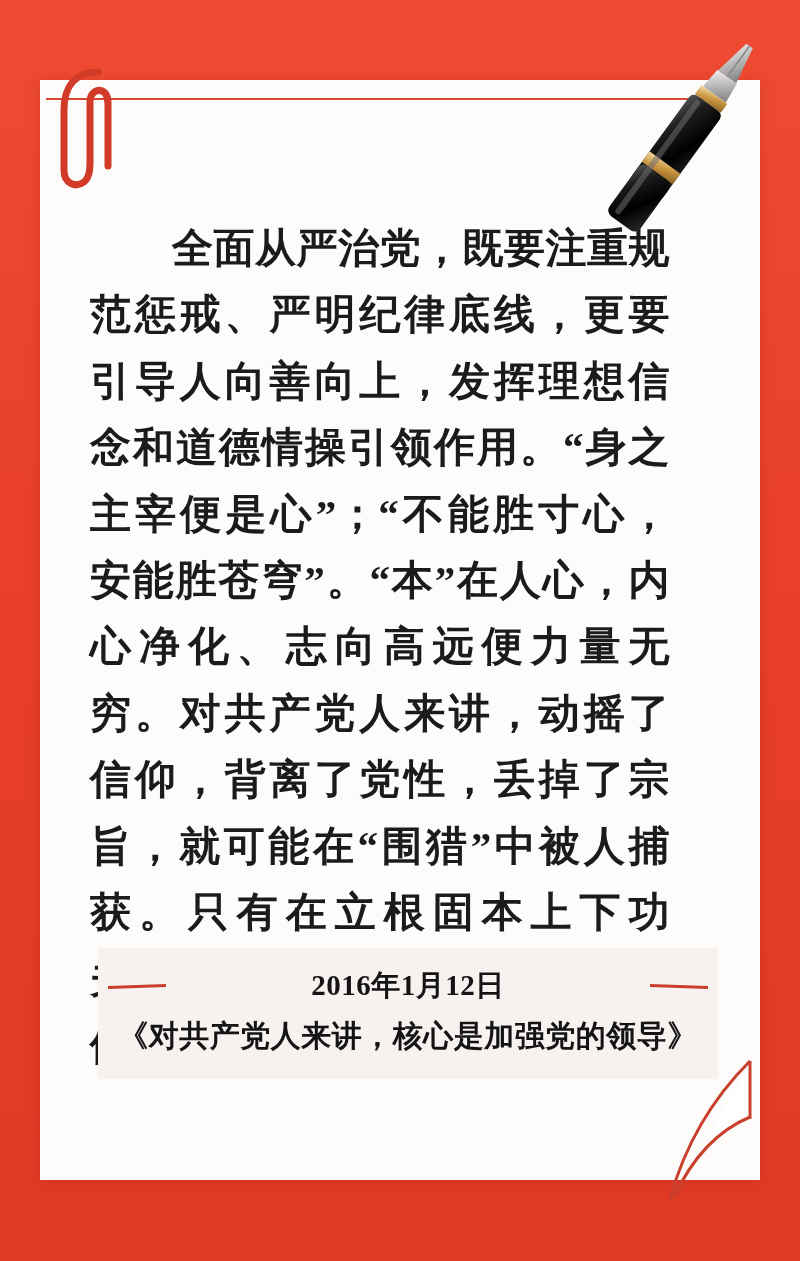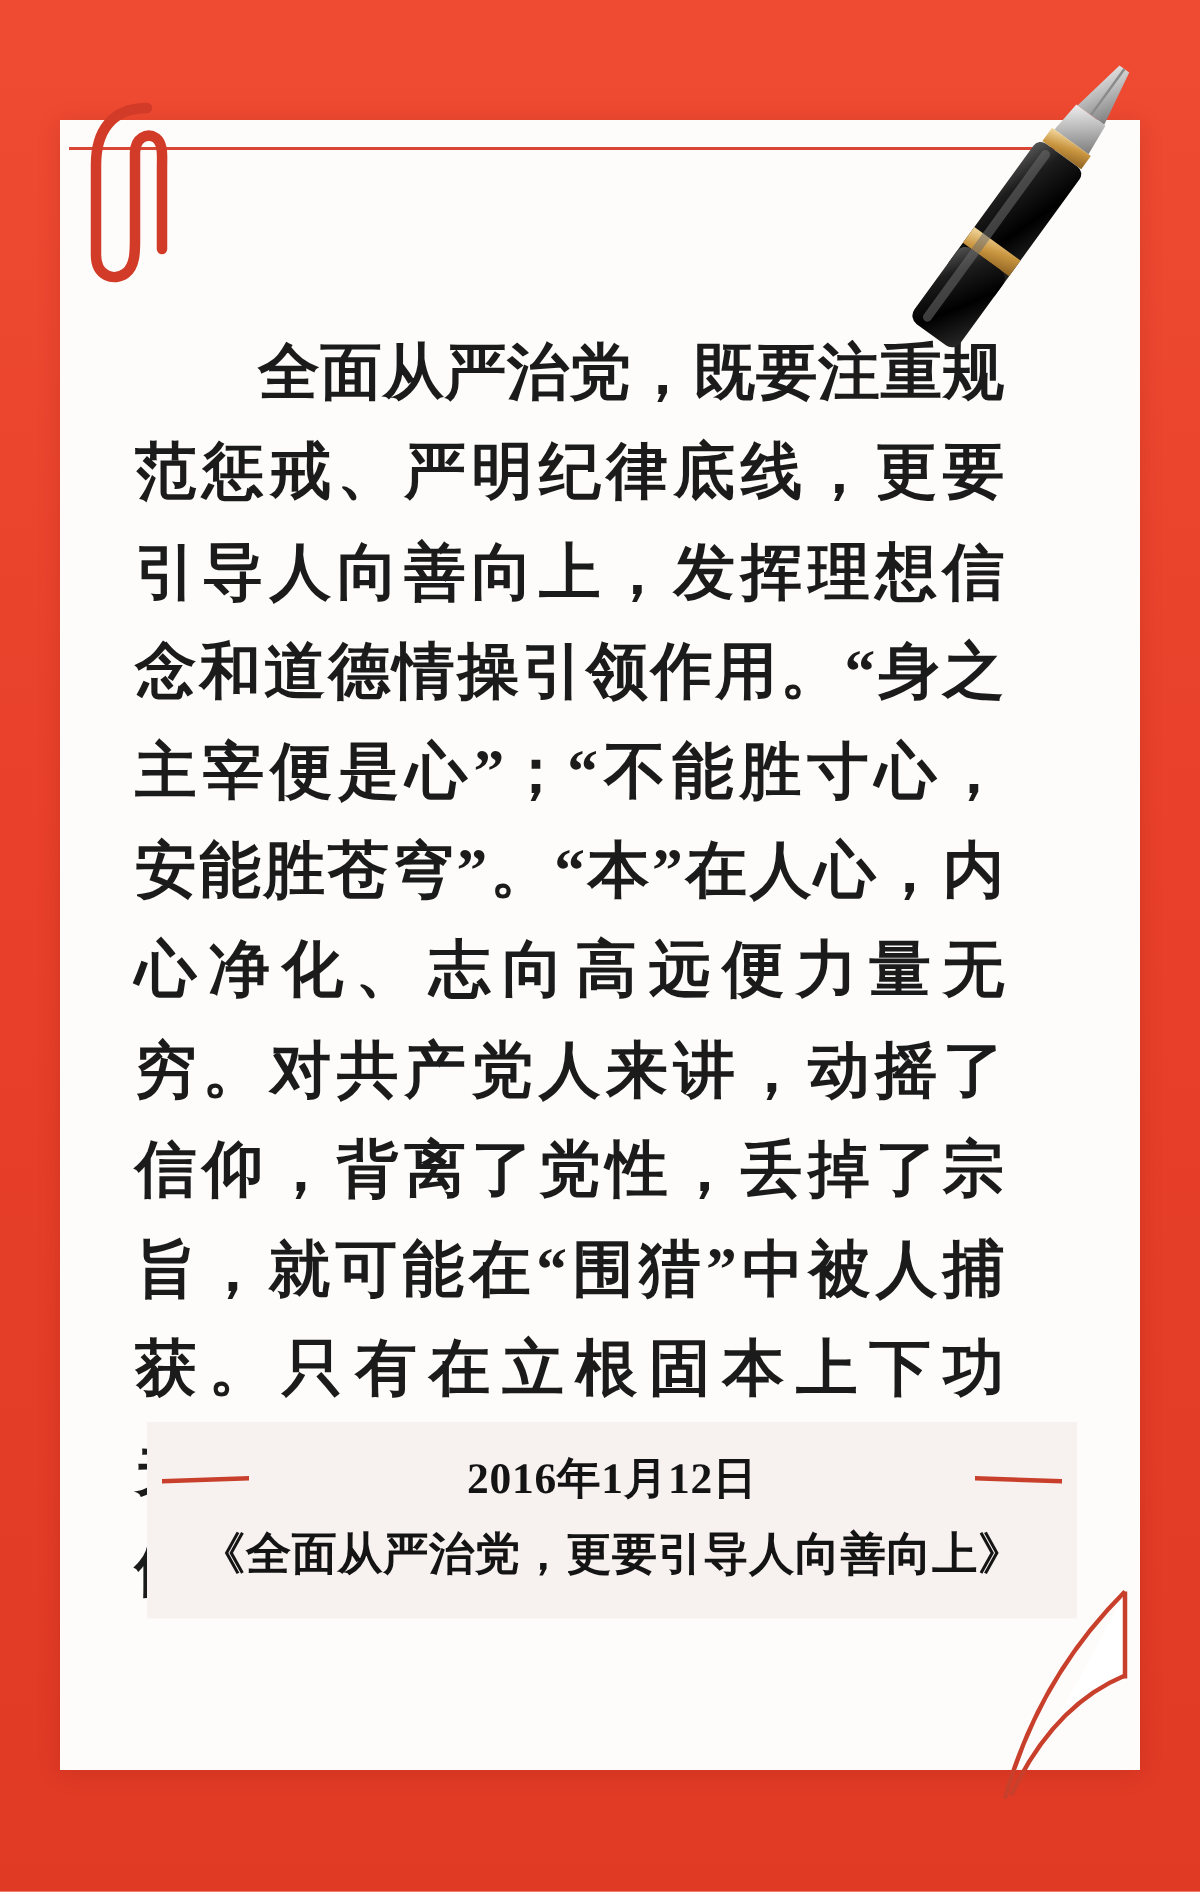--- a/index.html
+++ b/index.html
@@ -201,21 +201,21 @@
   </div>
 
   <div class="quote">全面从严治党，既要注重规范惩戒、严明纪律底线，更要引导人向善向上，发挥理想信念和道德情操引领作用。“身之主宰便是心”；“不能胜寸心，安能胜苍穹”。“本”在人心，内心净化、志向高远便力量无穷。对共产党人来讲，动摇了信仰，背离了党性，丢掉了宗旨，就可能在“围猎”中被人捕获。只有在立根固本上下功夫，才能防止歪风邪气近身附体。</div>
 
   <div class="attribution">
     <div class="date-line">
       <span class="dash left"></span>
       <span class="date-text">2016年1月12日</span>
       <span class="dash right"></span>
     </div>
-    <div class="source-text">《全面从严治党，更要引导人向善向上》</div>
+    <div class="source-text">《对共产党人来讲，核心是加强党的领导》</div>
   </div>
 
   <div class="corner-deco">
     <svg width="170" height="150" viewBox="0 0 170 150" xmlns="http://www.w3.org/2000/svg">
       <path d="M168 2 L168 60 Q120 80 92 136 Q130 78 168 2 Z" fill="#ffffff" opacity="0.95"></path>
       <path d="M168 2 Q110 60 88 140" stroke="#c8402c" stroke-width="3" fill="none"></path>
       <path d="M168 58 Q120 78 92 138" stroke="#c8402c" stroke-width="3" fill="none"></path>
       <path d="M168 2 L168 60" stroke="#c8402c" stroke-width="3" fill="none"></path>
     </svg>
   </div>

